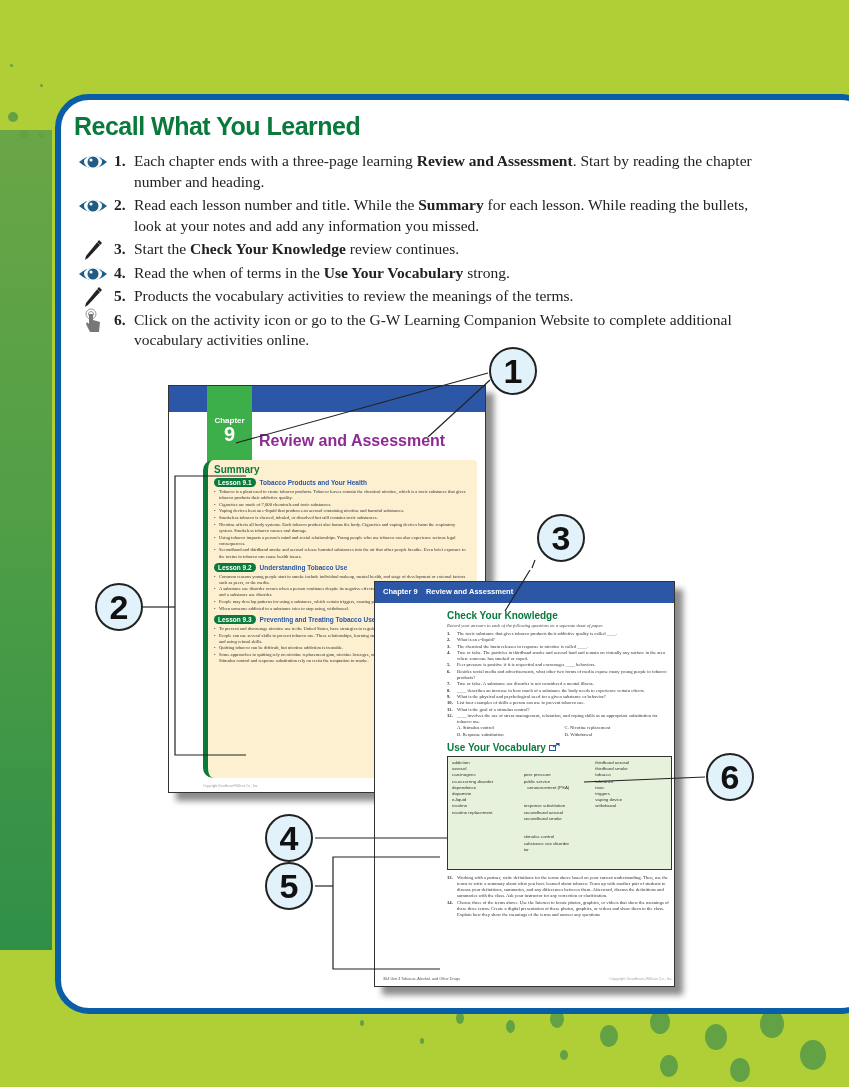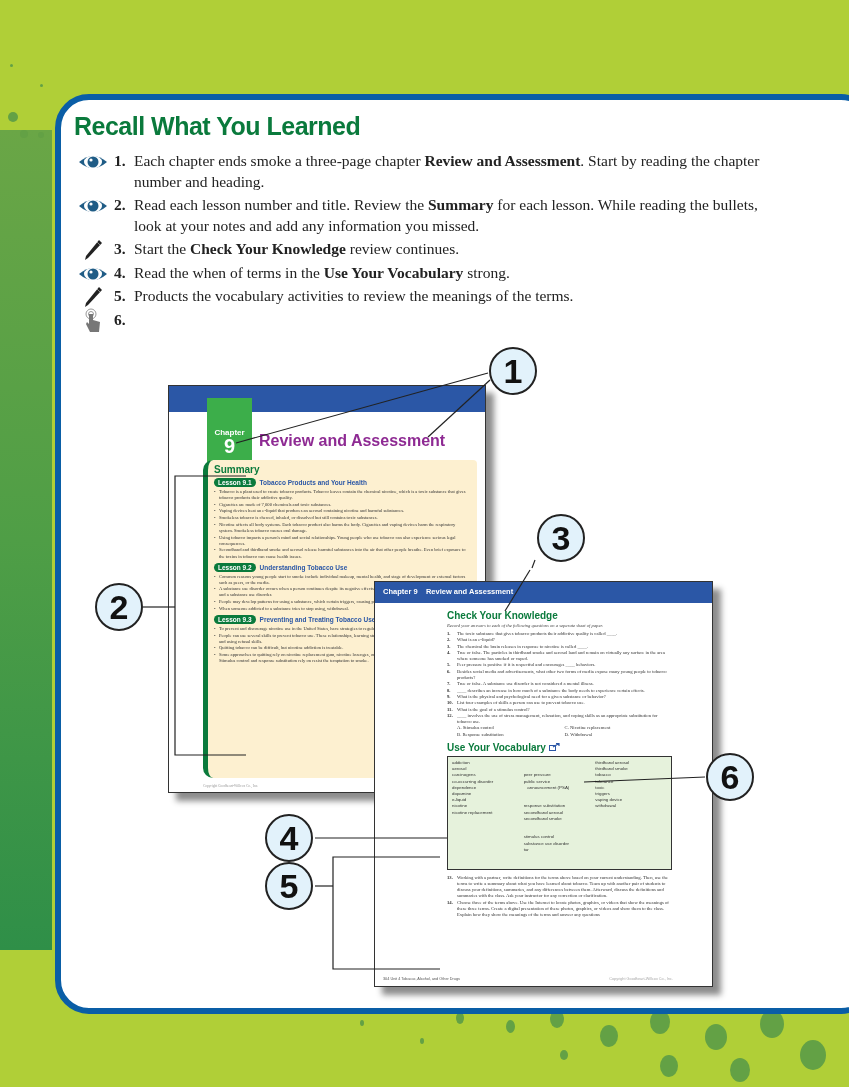--- a/index.html
+++ b/index.html
@@ -27,40 +27,40 @@
   
   .callout { position: absolute; width: 48px; height: 48px; border-radius: 50%; border: 2px solid #222;
     background: #e2f2fb; font-family: "Liberation Sans", sans-serif; font-weight: bold; font-size: 34px;
     color: #111; display: flex; align-items: center; justify-content: center; z-index: 20; }
   svg.lines { position: absolute; left: 0; top: 0; z-index: 15; pointer-events: none; }
 
   
   .page1 { position: absolute; left: 168px; top: 385px; width: 318px; height: 408px; background: #fff;
     border: 1px solid #333; box-shadow: 8px 8px 6px rgba(0,0,0,0.45); z-index: 5; overflow: hidden; }
   .page1 .bar { height: 26px; background: #2b57a6; }
-  .ch-badge { position: absolute; left: 38px; top: 12px; width: 45px; height: 78px; background: #3cae4a;
+  .ch-badge { position: absolute; left: 38px; top: 0; width: 45px; height: 78px; background: #3cae4a;
     color: #fff; font-family: "Liberation Sans", sans-serif; text-align: center; border-radius: 0 0 3px 3px; }
   .ch-badge .lbl { font-size: 8px; font-weight: bold; padding-top: 30px; display: block; }
   .ch-badge .n { font-size: 20px; font-weight: bold; line-height: 18px; display: block; }
   .p1-title { position: absolute; left: 90px; top: 46px; font-family: "Liberation Sans", sans-serif; font-weight: bold;
     font-size: 16px; color: #8e2a93; }
   .summary { position: absolute; left: 34px; top: 74px; width: 274px; height: 318px; background: #fdf0d0;
     border-left: 5px solid #0a7a3c; border-radius: 10px 4px 4px 10px; padding: 4px 8px 4px 6px; overflow: hidden; }
   .summary h4 { font-family: "Liberation Sans", sans-serif; color: #0a7a3c; font-size: 10px; margin-bottom: 3px; }
   .lesson { display: flex; align-items: center; gap: 4px; margin: 3px 0 2px; }
   .lesson .tag { background: #0a7a3c; color: #fff; font-family: "Liberation Sans", sans-serif; font-weight: bold;
     font-size: 6.5px; padding: 1px 4px; border-radius: 5px; }
   .lesson .lt { font-family: "Liberation Sans", sans-serif; font-weight: bold; color: #2b57a6; font-size: 6.5px; }
   .summary ul { list-style: none; }
   .summary li { font-size: 4.6px; line-height: 6.1px; color: #333; padding-left: 5px; position: relative; margin-bottom: 0.6px; }
   .summary li:before { content: "•"; position: absolute; left: 0; }
   .p1-copy { position: absolute; left: 34px; bottom: 4px; font-size: 3.5px; color: #999; }
 
   
-  .page2 { position: absolute; left: 374px; top: 581px; width: 339px; height: 406px; background: #fff;
+  .page2 { position: absolute; left: 374px; top: 581px; width: 301px; height: 406px; background: #fff;
     border: 1px solid #333; box-shadow: 8px 8px 6px rgba(0,0,0,0.45); z-index: 10; overflow: hidden; }
   .page2 .bar { height: 21px; background: #2b57a6; color: #fff; font-family: "Liberation Sans", sans-serif; font-weight: bold;
     font-size: 7.5px; padding: 5px 0 0 8px; white-space: pre; }
   .ck { position: absolute; left: 72px; top: 28px; width: 225px; }
   .ck h4, .vocab-h { font-family: "Liberation Sans", sans-serif; font-weight: bold; color: #0a7a3c; font-size: 10px; }
   .ck .instr { font-style: italic; font-size: 4.6px; color: #444; margin: 2px 0 3px; }
   .q { font-size: 4.7px; line-height: 6.3px; color: #333; padding-left: 10px; position: relative; }
   .q .qn { position: absolute; left: 0; font-weight: bold; }
   .opts { display: grid; grid-template-columns: 1fr 1fr; font-size: 4.7px; line-height: 6.3px; padding-left: 10px; color: #333; }
   .vocab-h { margin-top: 4px; display: flex; align-items: center; gap: 3px; }
@@ -106,33 +106,33 @@
   <div class="step">
     <span class="icon">
         <svg width="30" height="16" viewBox="0 0 30 16">
           <path d="M1 8 Q15 -4 29 8 Q15 20 1 8Z" fill="#1f5c86"></path>
           <ellipse cx="15" cy="8" rx="9" ry="6.3" fill="#fff"></ellipse>
           <circle cx="15" cy="8" r="5.5" fill="#1f5c86"></circle>
           <circle cx="13" cy="6" r="1.6" fill="#fff"></circle>
         </svg>
       </span>
     <span class="num">1.</span>
-    <span>Each chapter ends smoke a three-page chapter </span><b>Review and Assessment</b><span>. Start by reading the chapter number and heading.</span>
+    <span>Each chapter ends with a three-page learning </span><b>Review and Assessment</b><span>. Start by reading the chapter number and heading.</span>
   </div>
   <div class="step">
     <span class="icon">
         <svg width="30" height="16" viewBox="0 0 30 16">
           <path d="M1 8 Q15 -4 29 8 Q15 20 1 8Z" fill="#1f5c86"></path>
           <ellipse cx="15" cy="8" rx="9" ry="6.3" fill="#fff"></ellipse>
           <circle cx="15" cy="8" r="5.5" fill="#1f5c86"></circle>
           <circle cx="13" cy="6" r="1.6" fill="#fff"></circle>
         </svg>
       </span>
     <span class="num">2.</span>
-    <span>Read each lesson number and title. Review the </span><b>Summary</b><span> for each lesson. While reading the bullets, look at your notes and add any information you missed.</span>
+    <span>Read each lesson number and title. While the </span><b>Summary</b><span> for each lesson. While reading the bullets, look at your notes and add any information you missed.</span>
   </div>
   <div class="step">
     <span class="icon">
         <svg width="20" height="22" viewBox="0 0 20 22">
           <path d="M16 1 L19 4 L5 19 L2 21 L3 17 Z" fill="#222"></path>
           <path d="M14 3 L17 6" stroke="#888" stroke-width="1"></path>
         </svg>
       </span>
     <span class="num">3.</span>
     <span>Start the </span><b>Check Your Knowledge</b><span> review continues.</span>
@@ -161,21 +161,21 @@
   </div>
   <div class="step">
     <span class="icon">
         <svg width="20" height="26" viewBox="0 0 20 26">
           <circle cx="8" cy="6" r="5" fill="none" stroke="#999" stroke-width="1"></circle>
           <circle cx="8" cy="6" r="2.5" fill="none" stroke="#999" stroke-width="1"></circle>
           <path d="M6 6 L6 16 L4 14 L3 16 L7 24 L16 24 L17 14 L10 12 L10 6 Z" fill="#777"></path>
         </svg>
       </span>
     <span class="num">6.</span>
-    <b></b><span></span>
+    <span>Click on the activity icon or go to the G-W Learning Companion Website to complete additional vocabulary activities online.</span><b></b><span></span>
   </div>
 </div>
 
 <div class="page1">
   <div class="bar"></div>
   <div class="ch-badge">
     <span class="lbl">Chapter</span>
     <span class="n">9</span>
   </div>
   <div class="p1-title">Review and Assessment</div>

